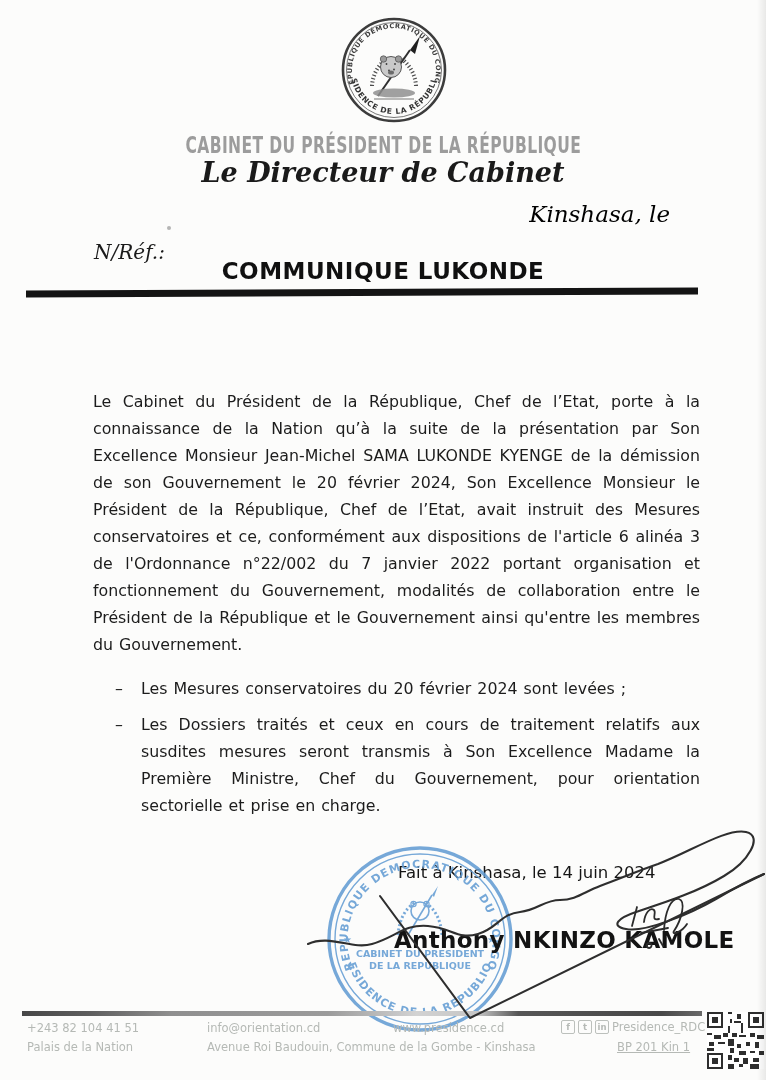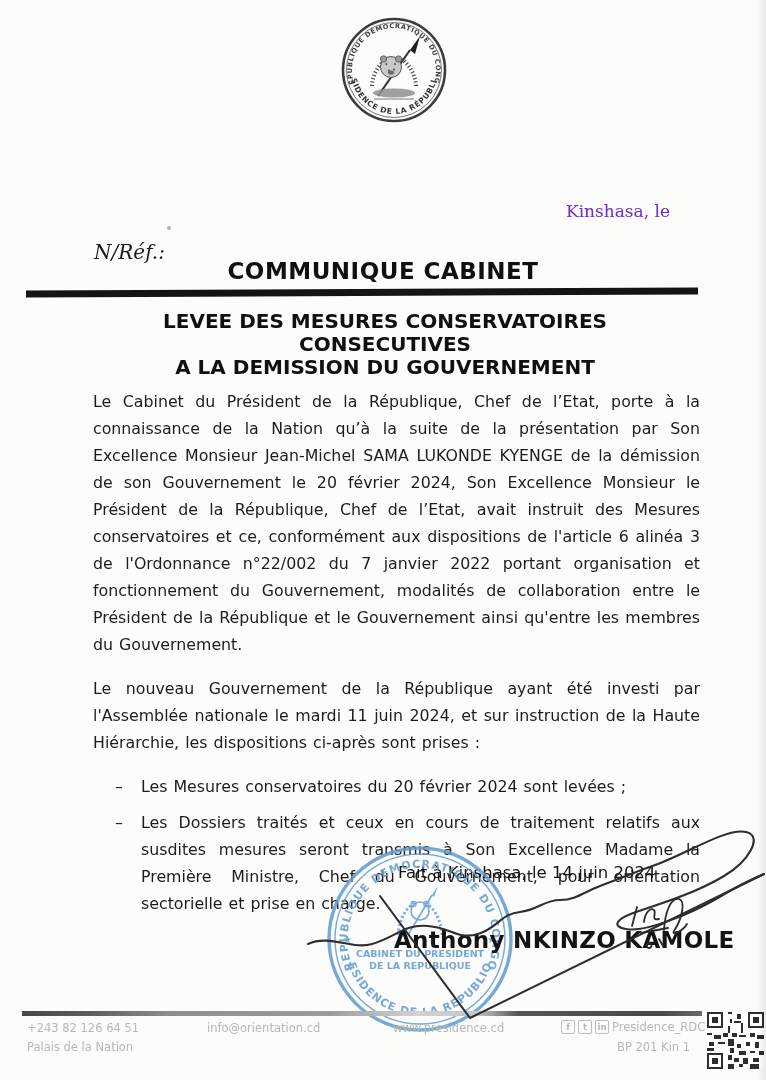--- a/index.html
+++ b/index.html
@@ -8,21 +8,21 @@
   #page::after{content:"";position:absolute;top:0;right:0;width:9px;height:100%;
         background:linear-gradient(90deg,rgba(0,0,0,0),rgba(0,0,0,0.08));pointer-events:none;}
 
   .seal{position:absolute;left:328px;top:12px;width:132px;height:116px;}
   .office{position:absolute;left:0;top:133px;width:100%;text-align:center;
         font-weight:bold;font-size:21px;color:#9c9c9c;white-space:nowrap;}
   .office span{display:inline-block;transform:scale(0.74,1.08);letter-spacing:0.5px;}
   .holder{position:absolute;left:0;top:157px;width:100%;text-align:center;
         font-family:"DejaVu Serif",serif;font-style:italic;font-weight:bold;font-size:27px;color:#1a1a1a;}
   .dateline{position:absolute;right:96px;top:201px;font-family:"DejaVu Serif",serif;
-        font-size:17px;color:#6d28d9;}
+        font-style:italic;font-size:23px;color:#000000;}
   .ref{position:absolute;left:94px;top:240px;font-family:"DejaVu Serif",serif;
         font-style:italic;font-size:20px;color:#1a1a1a;}
   .title{position:absolute;left:0;top:258px;width:100%;text-align:center;
         font-size:23px;font-weight:bold;letter-spacing:0.5px;color:#101010;}
   .rule{position:absolute;left:26px;top:289px;width:672px;height:7px;background:#141414;
         transform:rotate(-0.25deg);}
   .subject{position:absolute;left:80px;top:310px;width:610px;text-align:center;
         font-size:20px;font-weight:bold;line-height:23px;color:#101010;}
   .bodycol{position:absolute;left:93px;top:388px;width:607px;font-size:15.8px;
         line-height:27px;text-align:justify;word-spacing:1px;color:#1c1c1c;}
@@ -39,21 +39,21 @@
         background:#7a7a7a;opacity:0.55;}
 
   .footer-bar{position:absolute;left:22px;top:1011px;width:680px;height:5px;
         background:linear-gradient(90deg,#474747 0%,#5e5e5e 10%,#8f8f8f 22%,#9b9b9b 45%,
         #d2d2d2 58%,#c6c6c6 67%,#565656 73%,#484848 94%,#6a6a6a 100%);}
   .ftext{position:absolute;font-size:11.5px;color:#b5b9b5;white-space:nowrap;}
   .f-phone{left:27px;top:1021px;} .f-loc{left:27px;top:1040px;}
   .f-email{left:207px;top:1021px;} .f-addr{left:207px;top:1040px;}
   .f-web{left:393px;top:1021px;}
   .f-social{left:561px;top:1020px;display:flex;align-items:center;gap:3px;}
-  .f-bp{left:617px;top:1040px;}
+  .f-bp{left:617px;top:1040px;text-decoration:underline;}
   .sicon{display:inline-block;width:12px;height:12px;border:1px solid #bcc0bc;border-radius:2px;
         font-size:8.5px;line-height:12px;text-align:center;color:#b5b9b5;font-weight:bold;}
   .qr{position:absolute;left:707px;top:1012px;width:57px;height:57px;}
 </style>
 </head>
 <body>
 
 <div id="page">
 
   <svg class="seal" viewBox="0 0 132 116">
@@ -80,35 +80,34 @@
       <circle cx="58.5" cy="52" r="0.9" fill="#3a3a3a"></circle>
         <circle cx="67" cy="52" r="0.9" fill="#3a3a3a"></circle>
       <circle cx="61" cy="58.5" r="0.9" fill="#3a3a3a"></circle>
         <circle cx="66" cy="57.5" r="0.9" fill="#3a3a3a"></circle>
       <ellipse cx="63" cy="60.5" rx="3" ry="2" fill="#6a6a6a"></ellipse>
       <ellipse cx="66" cy="81" rx="21" ry="4.5" fill="#8f8f8f" opacity="0.85"></ellipse>
       <path d="M 46,87 H 86" stroke="#777" stroke-width="1.2" fill="none"></path>
     </g>
   </svg>
 
+  <div class="office">
+    <span>CABINET DU PRÉSIDENT DE LA RÉPUBLIQUE</span>
+  </div>
+  <div class="holder">Le Directeur de Cabinet</div>
   <div class="dateline">Kinshasa, le</div>
   <div class="ref">N/Réf.:</div>
   <div class="speck"></div>
 
-  <div class="title">COMMUNIQUE CABINET</div>
+  <div class="title">COMMUNIQUE LUKONDE</div>
   <div class="rule"></div>
 
-  <div class="subject">
-    <span>LEVEE DES MESURES CONSERVATOIRES CONSECUTIVES</span><br>
-    <span>A LA DEMISSION DU GOUVERNEMENT</span>
-  </div>
 
   <div class="bodycol">
     <p>Le Cabinet du Président de la République, Chef de l’Etat, porte à la connaissance de la Nation qu’à la suite de la présentation par Son Excellence Monsieur Jean-Michel SAMA LUKONDE KYENGE de la démission de son Gouvernement le 20 février 2024, Son Excellence Monsieur le Président de la République, Chef de l’Etat, avait instruit des Mesures conservatoires et ce, conformément aux dispositions de l'article 6 alinéa 3 de l'Ordonnance n°22/002 du 7 janvier 2022 portant organisation et fonctionnement du Gouvernement, modalités de collaboration entre le Président de la République et le Gouvernement ainsi qu'entre les membres du Gouvernement.</p>
-    <p>Le nouveau Gouvernement de la République ayant été investi par l'Assemblée nationale le mardi 11 juin 2024, et sur instruction de la Haute Hiérarchie, les dispositions ci-après sont prises :</p>
     <div class="li">
       <span class="dash">–</span>
       <span class="litext">Les Mesures conservatoires du 20 février 2024 sont levées ;</span>
     </div>
     <div class="li">
       <span class="dash">–</span>
       <span class="litext">Les Dossiers traités et ceux en cours de traitement relatifs aux susdites mesures seront transmis à Son Excellence Madame la Première Ministre, Chef du Gouvernement, pour orientation sectorielle et prise en charge.</span>
     </div>
   </div>
 
@@ -138,23 +137,24 @@
       <circle cx="93.5" cy="65" r="2.6" stroke-width="1.2"></circle>
       <circle cx="106.5" cy="65" r="2.6" stroke-width="1.2"></circle>
     </g>
     <text x="100" y="118" text-anchor="middle" font-size="9.5" font-weight="bold" fill="#5f9ad2">CABINET DU PRESIDENT</text>
     <text x="100" y="130" text-anchor="middle" font-size="9.5" font-weight="bold" fill="#5f9ad2">DE LA REPUBLIQUE</text>
   </svg>
 
   <div class="signer">Anthony NKINZO KAMOLE</div>
 
   <div class="footer-bar"></div>
-  <div class="ftext f-phone">+243 82 126 64 51</div>
+  <div class="ftext f-phone">+243 82 104 41 51</div>
   <div class="ftext f-loc">Palais de la Nation</div>
   <div class="ftext f-email">info@orientation.cd</div>
+  <div class="ftext f-addr">Avenue Roi Baudouin, Commune de la Gombe - Kinshasa</div>
   <div class="ftext f-web">www.presidence.cd</div>
   <div class="ftext f-social">
     <span class="sicon">f</span>
     <span class="sicon">t</span>
     <span class="sicon">in</span>
     <span>Presidence_RDC</span>
   </div>
   <div class="ftext f-bp">BP 201 Kin 1</div>
 
   <svg class="qr" viewBox="0 0 25 25" shape-rendering="crispEdges">

